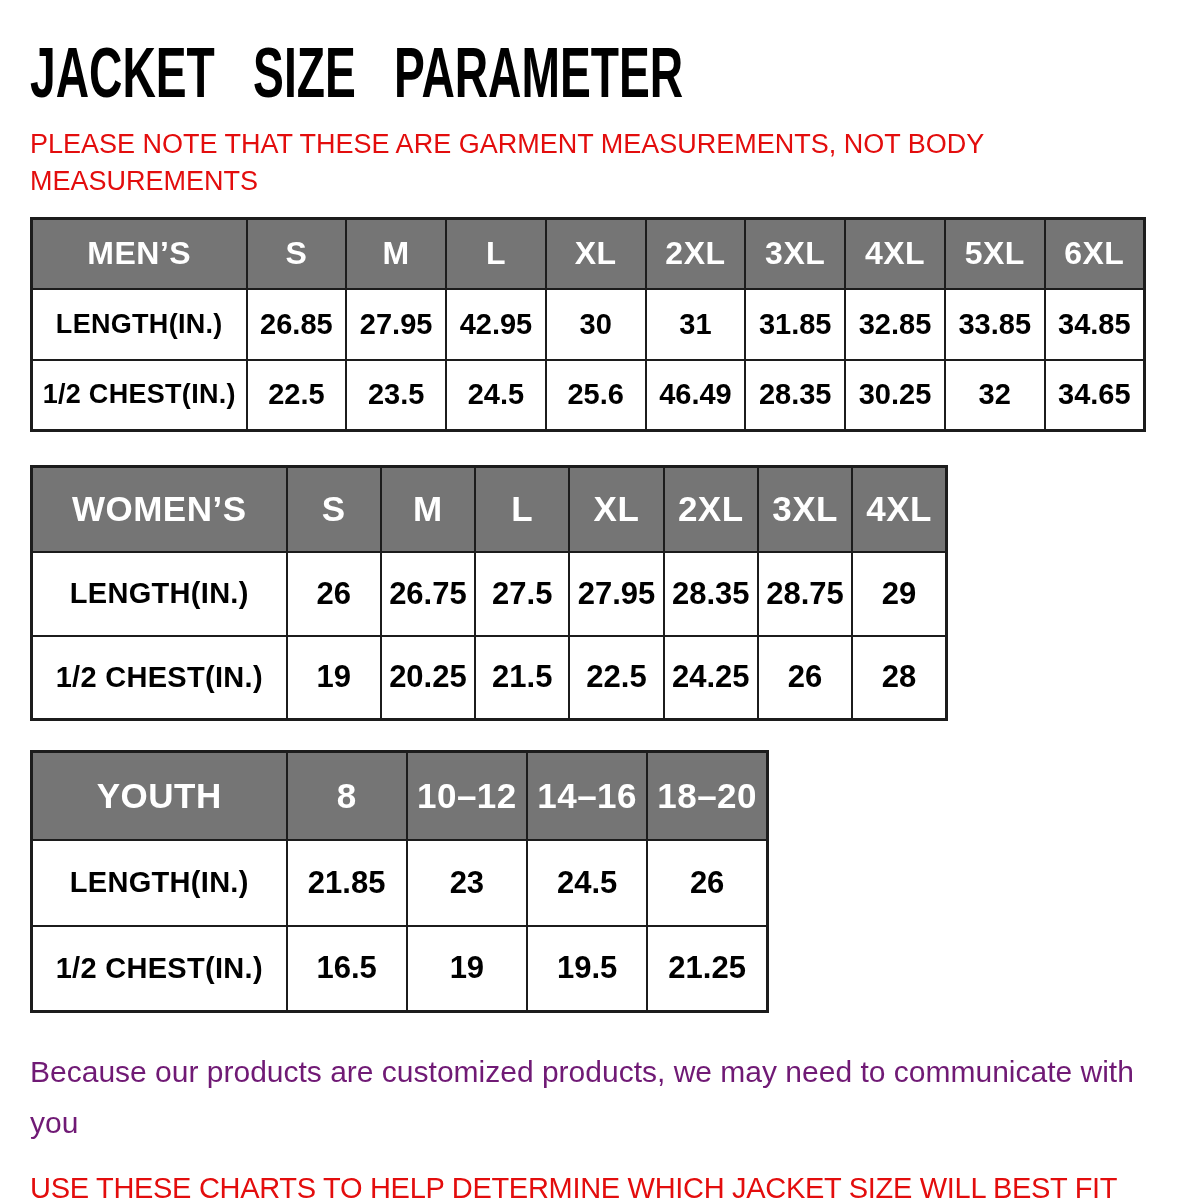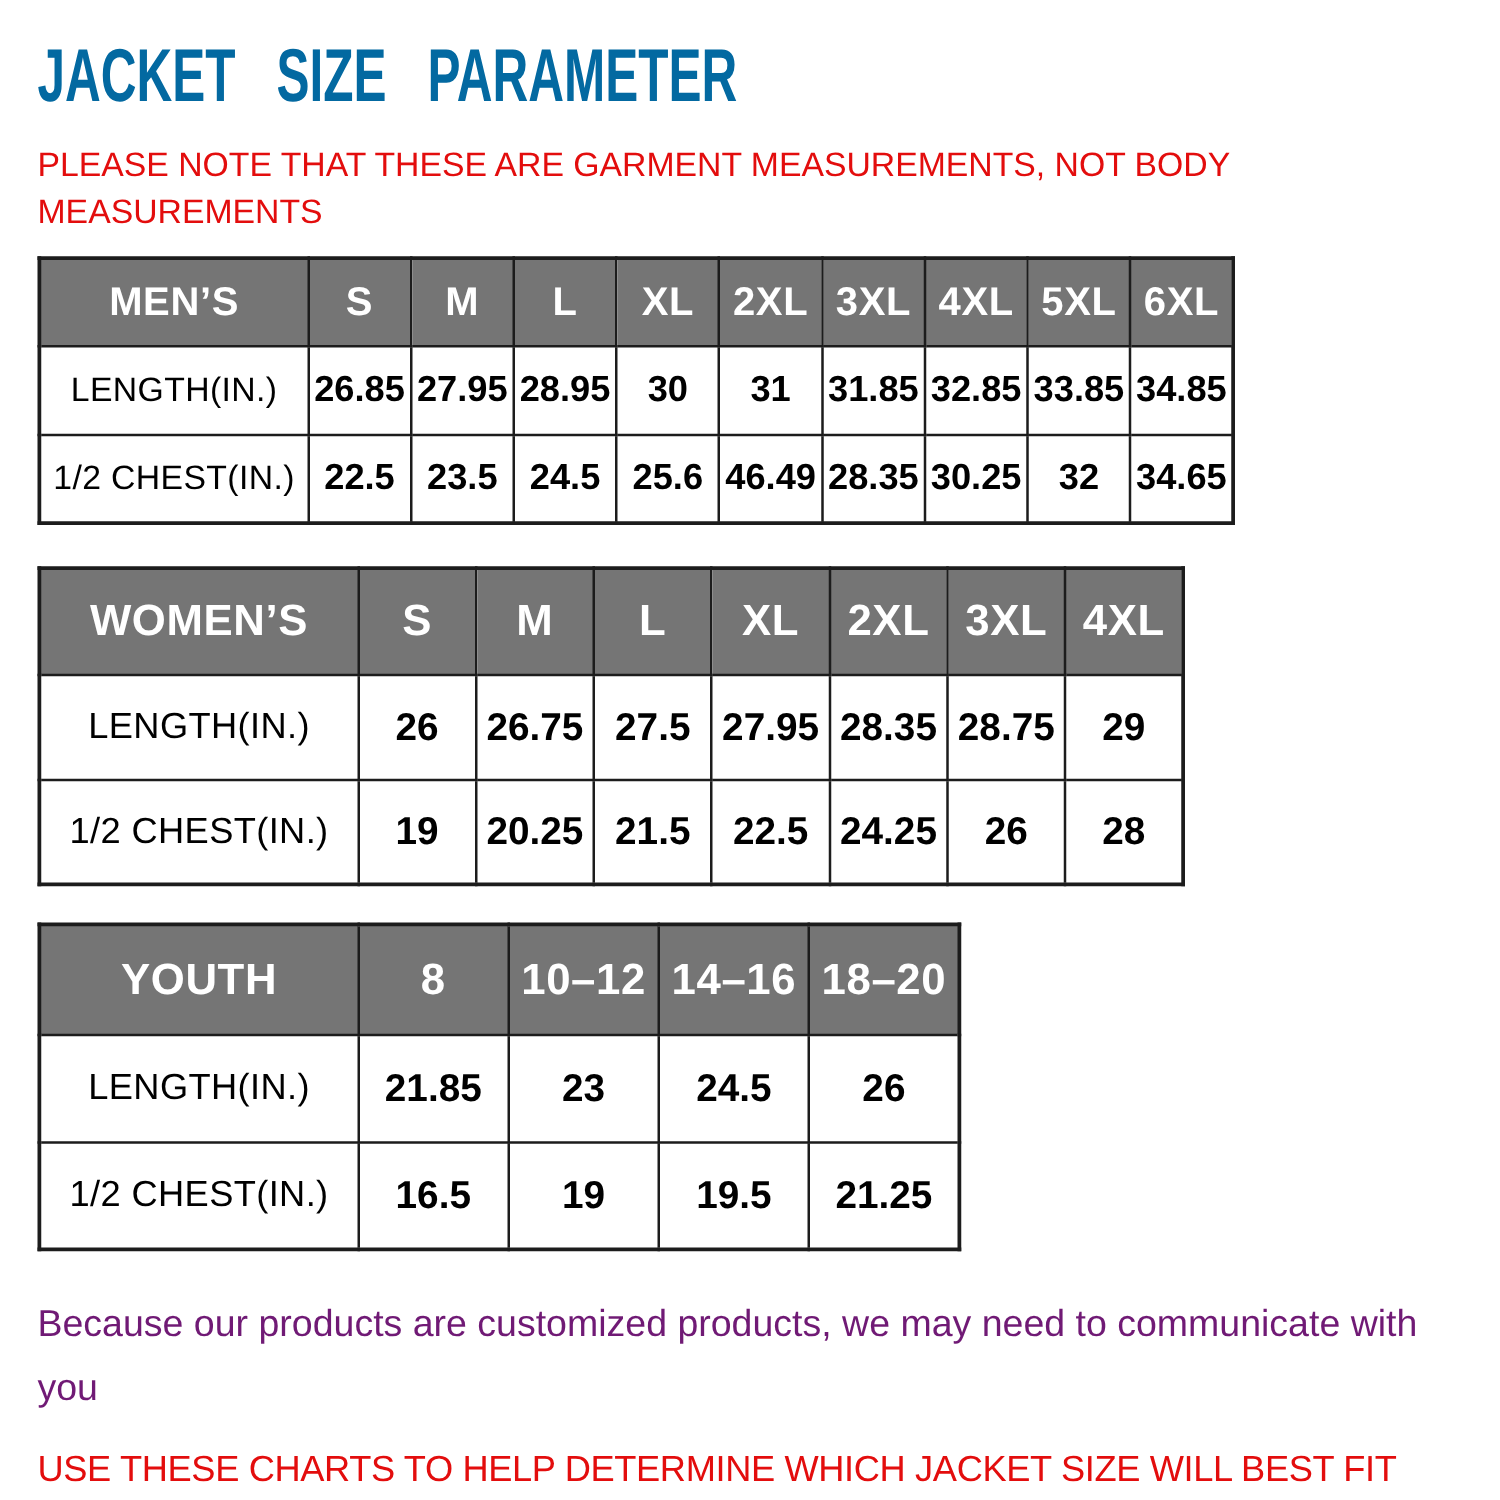--- a/index.html
+++ b/index.html
@@ -8,23 +8,23 @@
     width: 1200px; height: 1200px;
     background: #ffffff;
     font-family: "Liberation Sans", sans-serif;
     color: #000;
     overflow: hidden;
   }
   .page { padding: 0 28px 0 30px; }
 
   
   .title {
-    margin: 0; padding-top: 20px;
-    font-size: 60px; line-height: 82px;
-    font-weight: bold; color: #0369a1;
+    margin: 0; padding-top: 32px;
+    font-size: 70px; line-height: 82px;
+    font-weight: bold; color: #000000;
     white-space: nowrap;
   }
   .title .condense {
     display: inline-block;
     transform: scaleX(0.66);
     transform-origin: left center;
     letter-spacing: 0px;
     word-spacing: 0.55em;
   }
 
@@ -50,24 +50,24 @@
     padding: 0;
     overflow: hidden;
   }
   .size-table thead th {
     background: #757575;
     color: #ffffff;
     font-weight: bold;
     letter-spacing: 0.5px;
   }
   .size-table td { color: #000; font-weight: bold; }
-  .size-table td.row-label { font-weight: normal; letter-spacing: 0.3px; }
-
-  
-  .t-mens { width: 958px; margin-top: 8px; }
+  .size-table td.row-label { font-weight: bold; letter-spacing: 0.3px; }
+
+  
+  .t-mens { width: 1116px; margin-top: 8px; }
   .t-mens col.c0 { width: 215px; }
   .t-mens thead th { height: 70px; font-size: 32px; }
   .t-mens td { height: 71px; font-size: 29px; }
   .t-mens td.row-label { font-size: 27px; }
 
   
   .t-womens { width: 918px; margin-top: 33px; }
   .t-womens col.c0 { width: 255px; }
   .t-womens thead th { height: 85px; font-size: 35px; }
   .t-womens td { height: 84px; font-size: 31px; }
@@ -129,21 +129,21 @@
         <th>4XL</th>
         <th>5XL</th>
         <th>6XL</th>
       </tr>
     </thead>
     <tbody>
       <tr>
         <td class="row-label">LENGTH(IN.)</td>
         <td>26.85</td>
         <td>27.95</td>
-        <td>28.95</td>
+        <td>42.95</td>
         <td>30</td>
         <td>31</td>
         <td>31.85</td>
         <td>32.85</td>
         <td>33.85</td>
         <td>34.85</td>
       </tr>
       <tr>
         <td class="row-label">1/2 CHEST(IN.)</td>
         <td>22.5</td>

